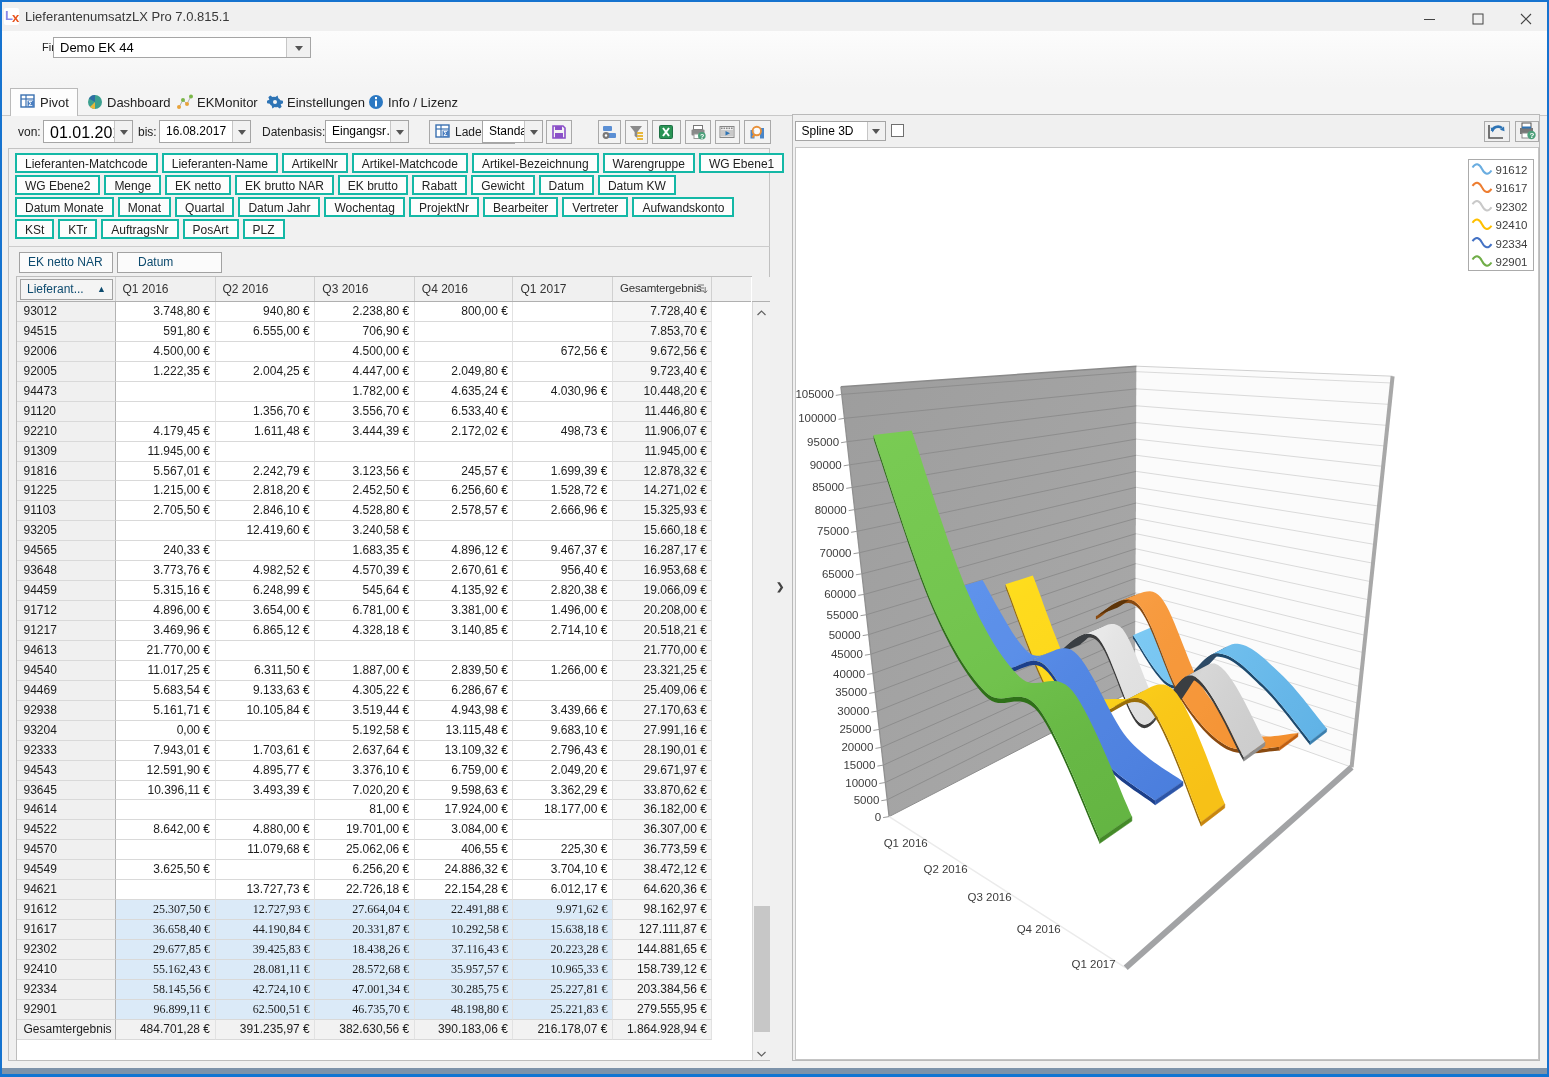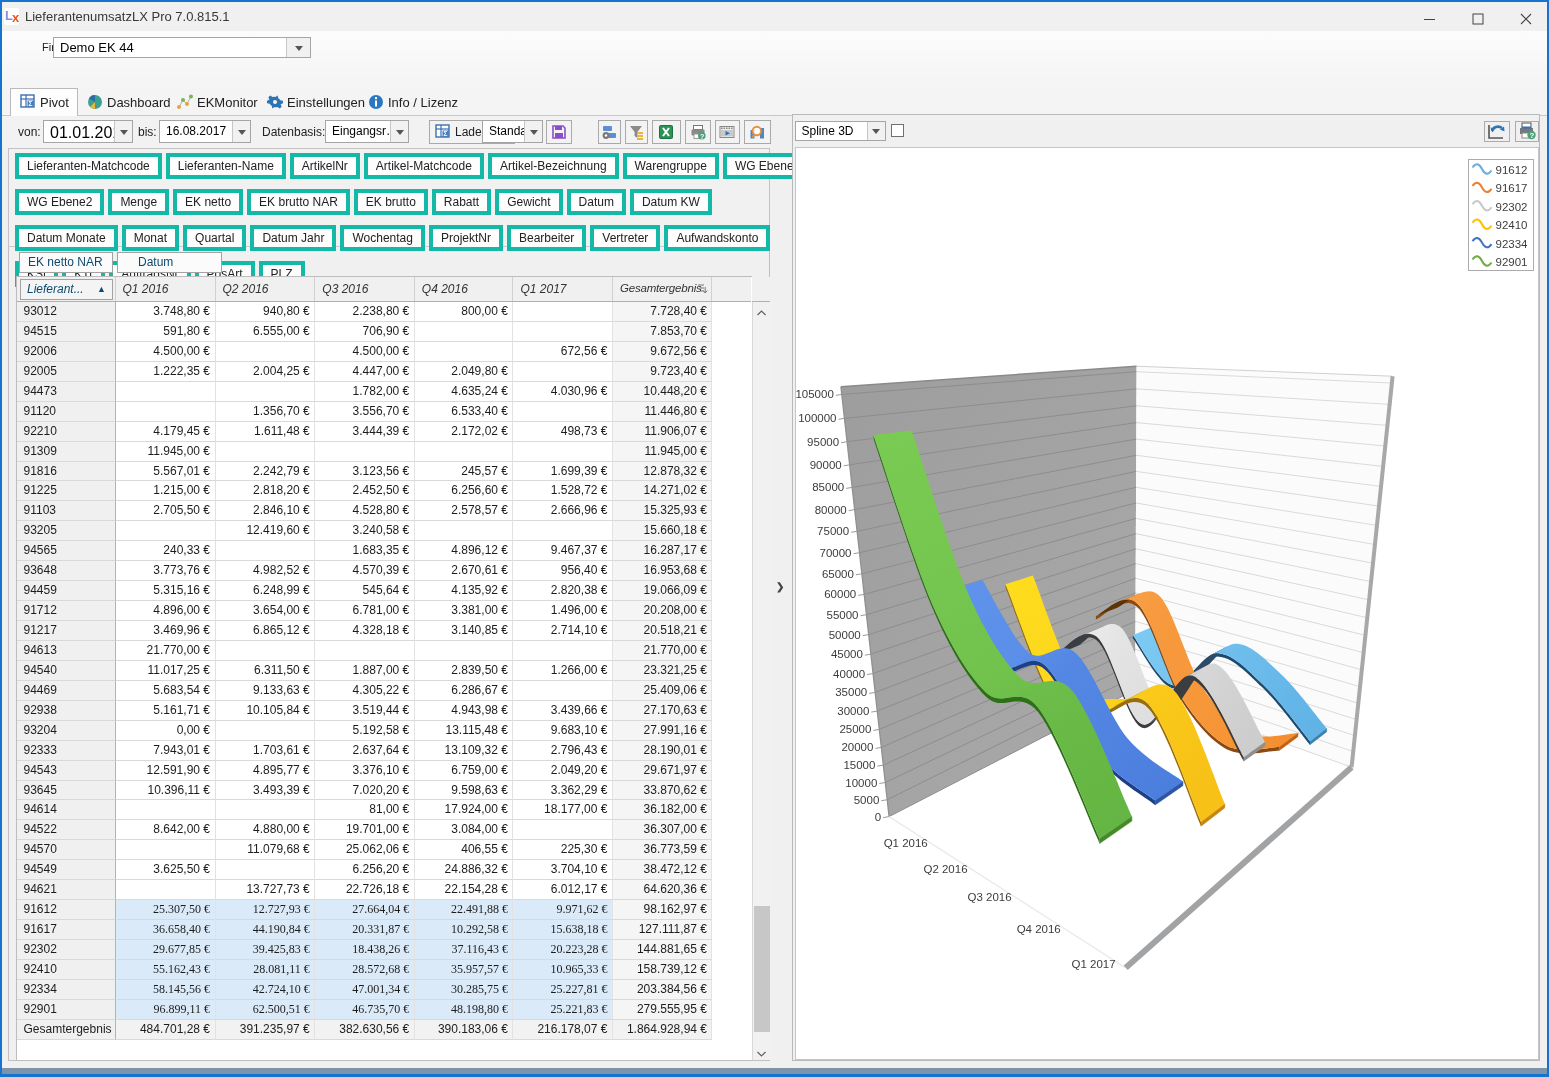--- a/index.html
+++ b/index.html
@@ -22,28 +22,28 @@
 #tabstrip { position:absolute; left:1px; top:88px; width:1547px; height:28px; background:#f4f4f4; border-bottom:1px solid #c8c8c8; }
 .tab { position:absolute; top:0px; height:28px; font-size:13px; color:#222; }
 #tab-active { position:absolute; left:9px; top:0px; width:68px; height:28px; background:#fdfdfd; border:1px solid #bababa; border-bottom:none; }
 .tabico { position:absolute; left:0; top:6px; width:16px; height:16px; }
 
 #toolbar { position:absolute; left:1px; top:116px; width:769px; height:32px; background:#f2f2f2; }
 #toolbar .lbl { position:absolute; top:9px; font-size:12px; color:#222; }
 .tbtn { position:absolute; top:3.5px; height:24px; background:#f3f3f3; border:1px solid #a9a9a9; }
 
 #chippanel { position:absolute; left:8px; top:148px; width:762px; height:99px; background:#f1f1f1; border:1px solid #c3c3c3; border-bottom:1px solid #cccccc; padding:4px 0 0 6px; }
-.chip { display:inline-block; height:26px; line-height:19px; padding:0 8px; background:#fdfdfd; border:4px solid #14b8a6; font-size:12px; color:#222; margin:0 4px 10px 0; white-space:nowrap; }
+.chip { display:inline-block; height:20px; line-height:19px; padding:0 8px; background:#fdfdfd; border:2px solid #14b8a6; font-size:12px; color:#222; margin:0 4px 2px 0; white-space:nowrap; }
 #leftpanel { position:absolute; left:8px; top:116px; width:762px; height:945px; border:1px solid #c0c0c0; border-top:none; background:#f0f0f0; }
 
 .pchip { position:absolute; height:21px; line-height:19px; padding:0 8px; background:#fbfbfb; border:1px solid #a2a2a2; font-size:12px; color:#0c4a6e; }
 
 #grid { position:absolute; left:15.5px; top:276px; width:736px; height:785px; background:#fff; border:1px solid #bdbdbd; border-right:none; }
 #ghead { position:absolute; left:0; top:0; width:734px; height:25px; background:#f0f0f0; border-bottom:1px solid #b0b0b0; display:flex; }
-#ghead .hc { flex:0 0 auto; border-right:1px solid #d0d0d0; font-size:12px; color:#333; padding:5px 0 0 7px;font-style:italic; }
+#ghead .hc { flex:0 0 auto; border-right:1px solid #d0d0d0; font-size:12px; color:#333; padding:5px 0 0 7px; }
 #gbody { position:absolute; left:0; top:25px; width:734px; }
 .grow { display:flex; height:19.946px; }
 .grow > div { flex:0 0 auto; border-right:1px solid #e2e2e2; border-bottom:1px solid #d9d9d9; font-size:12px; color:#1c1c1c; line-height:18.5px; white-space:nowrap; }
 .rh { width:99px; background:#f0f0f0; padding-left:7px; border-right:1px solid #b3b3b3 !important; }
 .dc { width:100px; text-align:right; padding-right:4.5px; background:#fff; }
 .grow > div:nth-child(3) { width:99.8px; }
 .grow > div:nth-child(4) { width:99.5px; }
 .grow > div:nth-child(5) { width:98.7px; }
 .grow > div:nth-child(6) { width:99.5px; }
 .grow > div:nth-child(7) { width:99.5px; }

